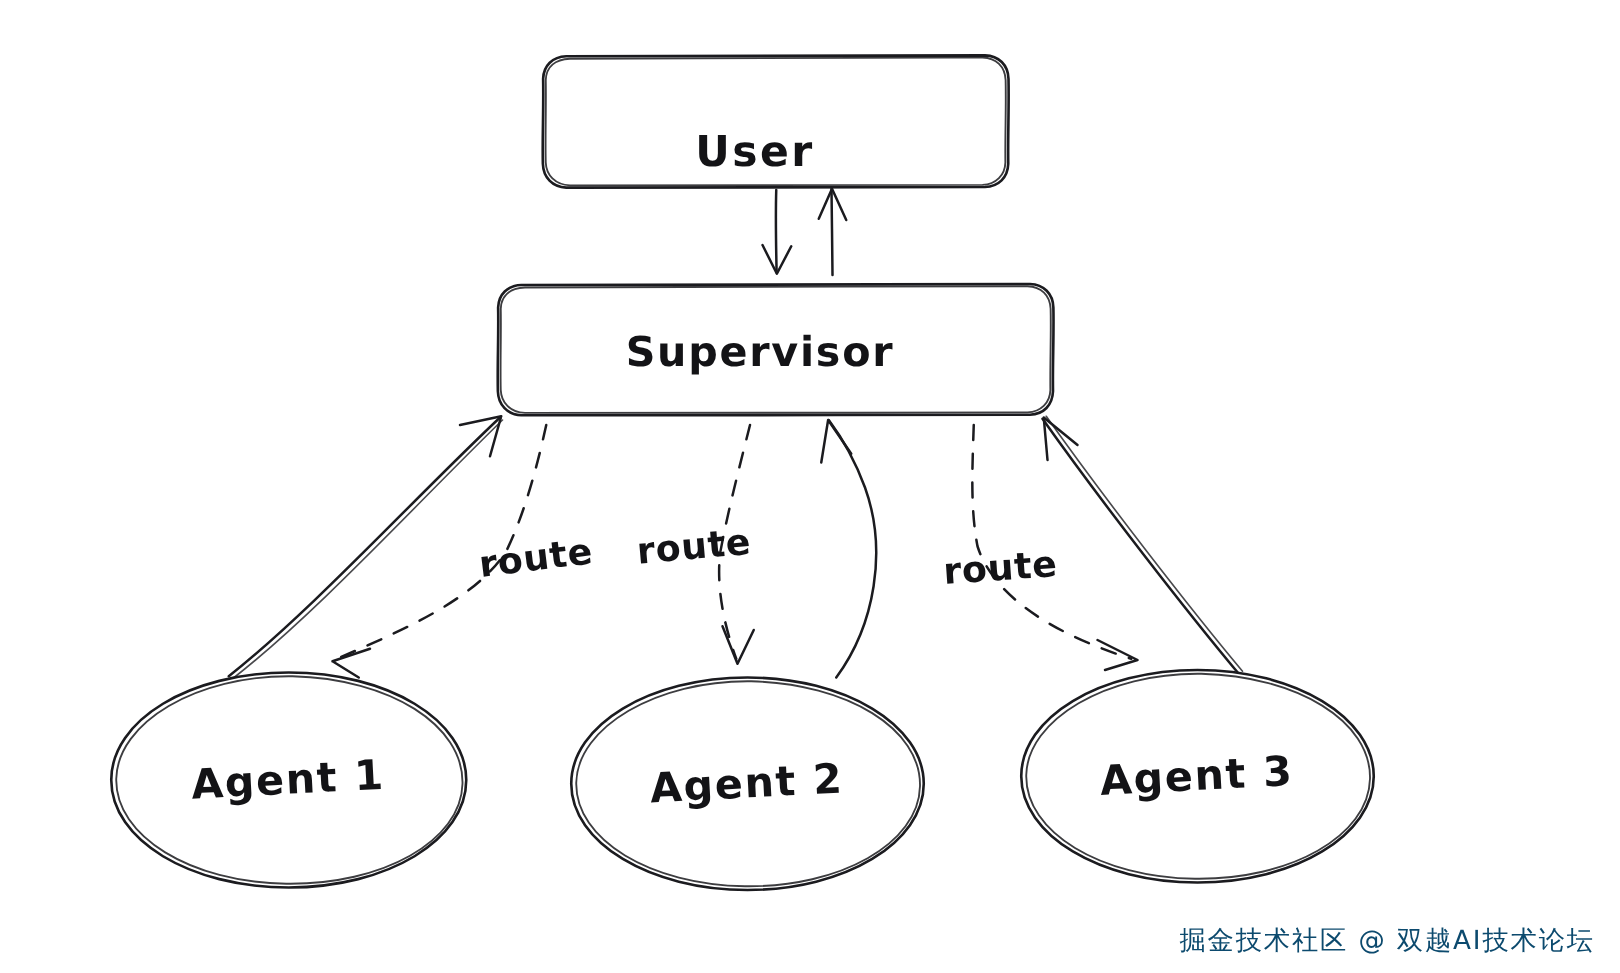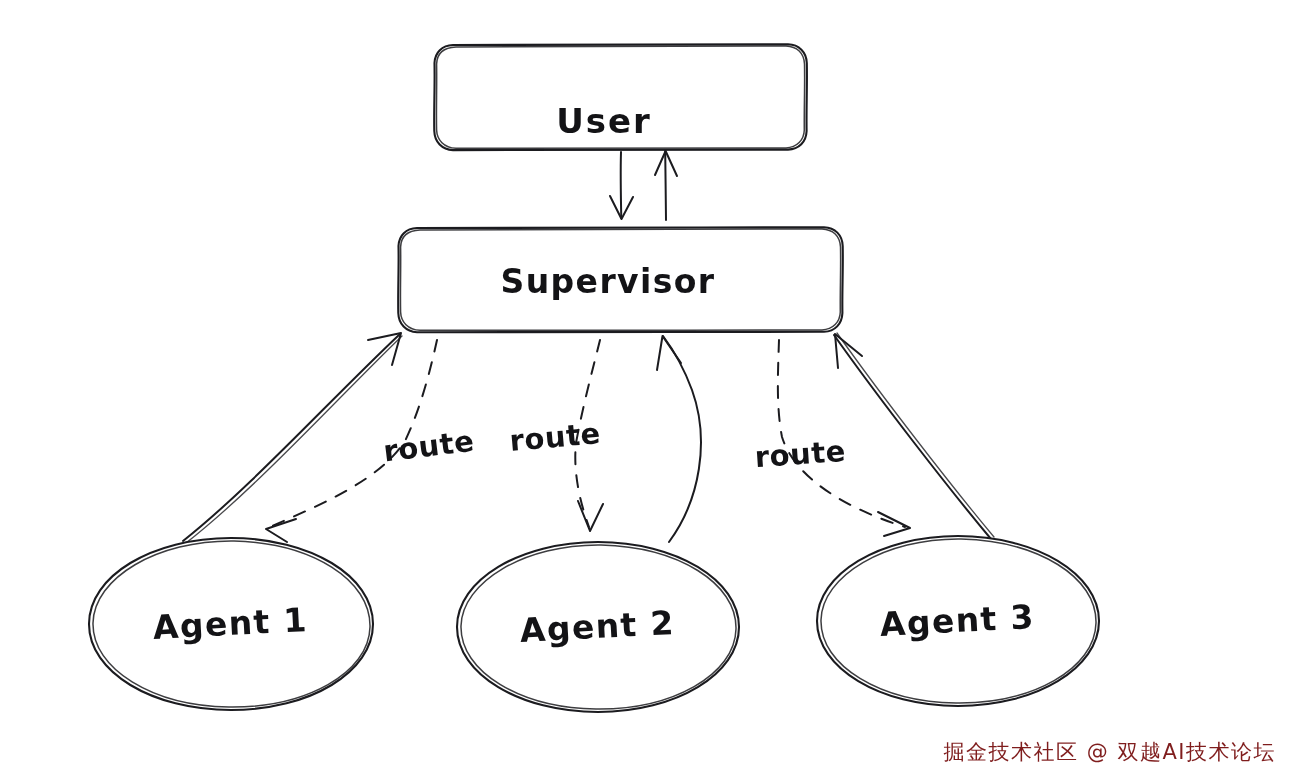--- a/index.html
+++ b/index.html
@@ -76,21 +76,21 @@
     font-weight: 600;
     fill: #131316;
     letter-spacing: 0.6px;
   }
   .watermark-text {
     position: absolute;
     right: 20px;
     bottom: 12px;
     font-family: "DejaVu Sans", sans-serif;
     font-size: 21px;
-    color: #7f1d1d;
+    color: #0c4a6e;
     letter-spacing: 1.5px;
     white-space: nowrap;
     user-select: none;
   }
 </style>
 </head>
 <body>
 
 <div id="canvas-root">
 

